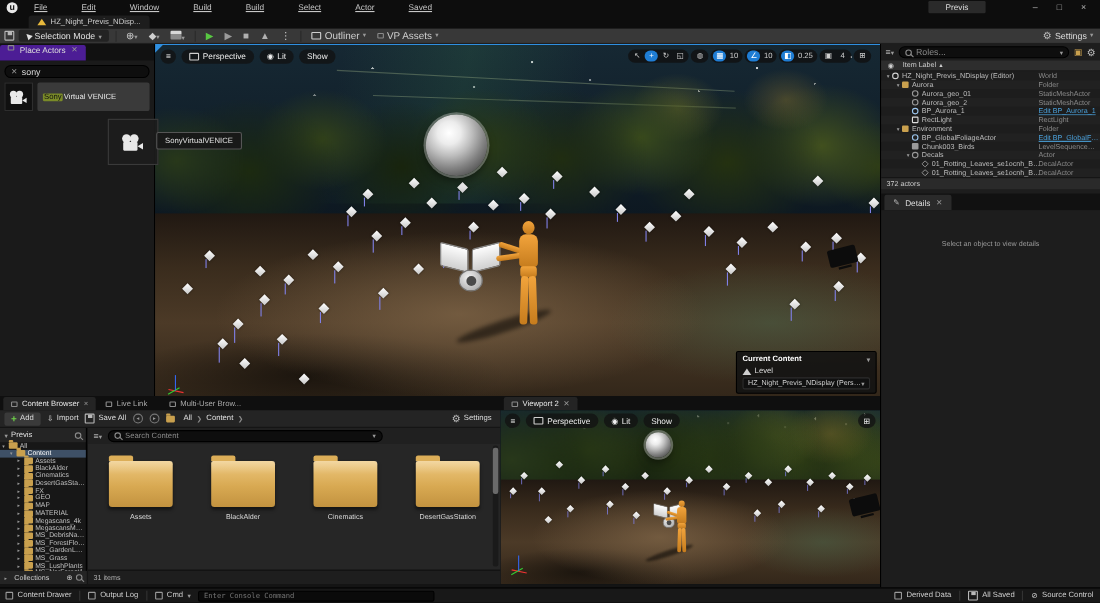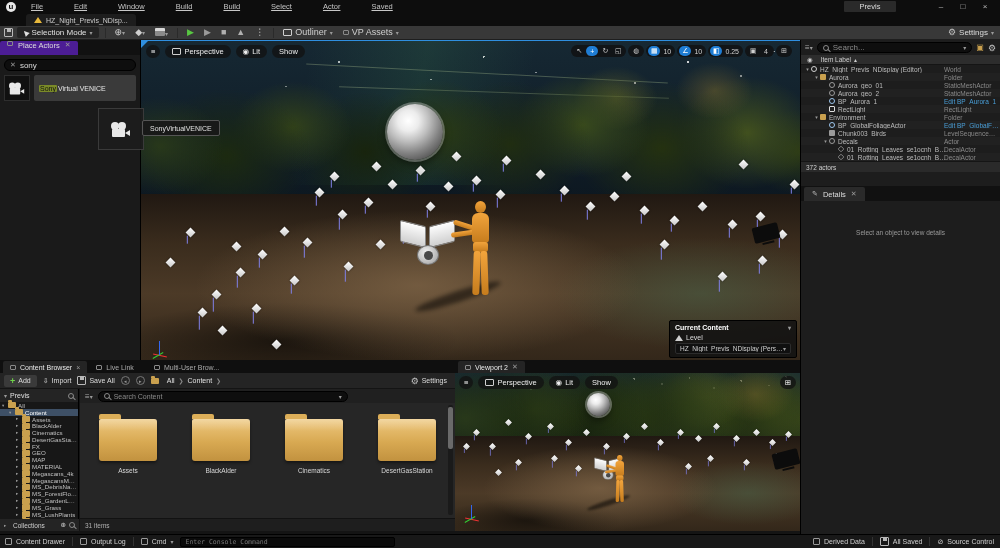--- a/index.html
+++ b/index.html
@@ -518,21 +518,21 @@
         <i class="lens"></i>
       </span>
   </div>
   <div class="abs ghost-label">SonyVirtualVENICE</div>
 
   <div class="abs rpanel">
     <div class="otoolbar">
       <span style="color:#aaa;">≡<span class="chev">▾</span></span>
       <div class="osearch">
         <span class="sico"></span>
-        <span class="ell" style="flex:1;">Search...</span>
+        <span class="ell" style="flex:1;">Roles...</span>
         <span class="chev">▾</span>
       </div>
       <span style="color:#c9a04e;">▣</span>
       <span class="gear">⚙</span>
     </div>
     <div class="ocolhead">
       <span style="padding-left:6px;">◉</span>
       <span style="padding-left:8px;">Item Label</span>
       <span style="font-size:5px;padding-left:2px;">▲</span>
 
@@ -617,21 +617,21 @@
         </div>
 
         <div class="orow" data-depth="3" data-kind="decal">
           <span class="oarrow"></span>
           <span class="ric"></span>
           <span class="olbl ell">01_Rotting_Leaves_se1ocnh_BK_inst2</span>
           <span class="otype ell">DecalActor</span>
         </div>
       </div>
     <div class="ofooter">372 actors</div>
-    <div class="rtabrow" style="margin-top:14px;">
+    <div class="rtabrow" style="margin-top:4px;">
       <div class="rtab">
         <span class="pencil">✎</span>
         <span>Details</span>
         <span class="close-x">✕</span>
       </div>
     </div>
     <div class="dempty">Select an object to view details</div>
   </div>
 
   <div class="abs bt-tabrow">

